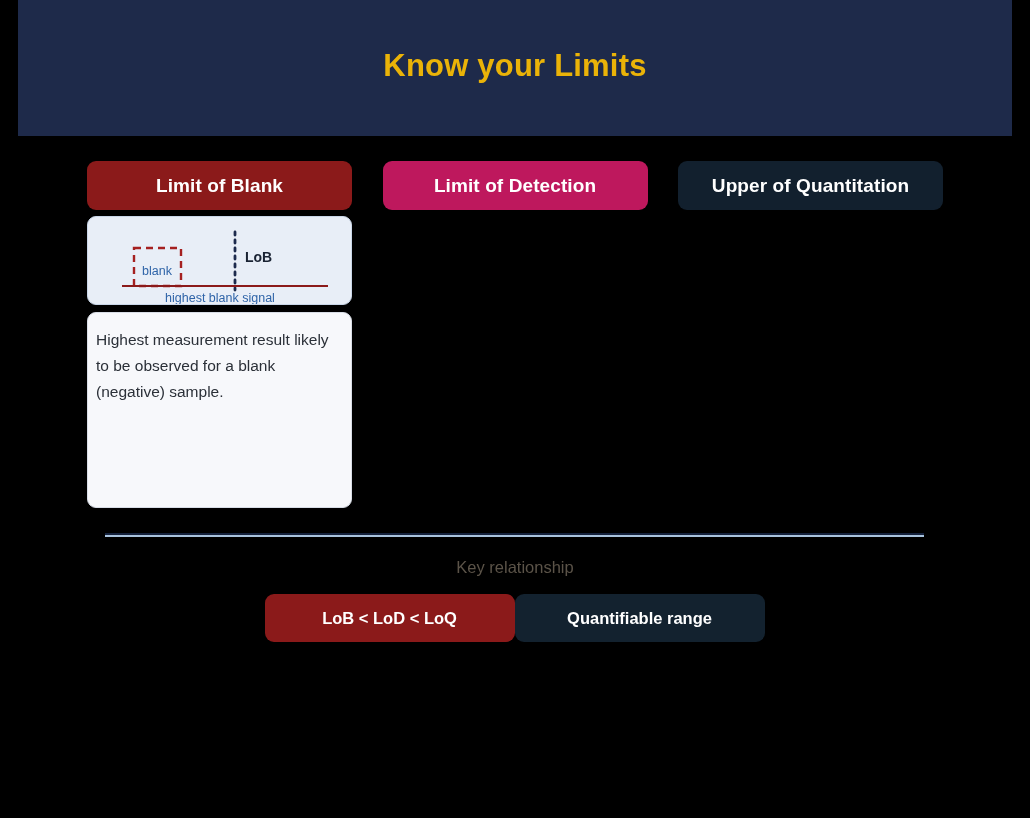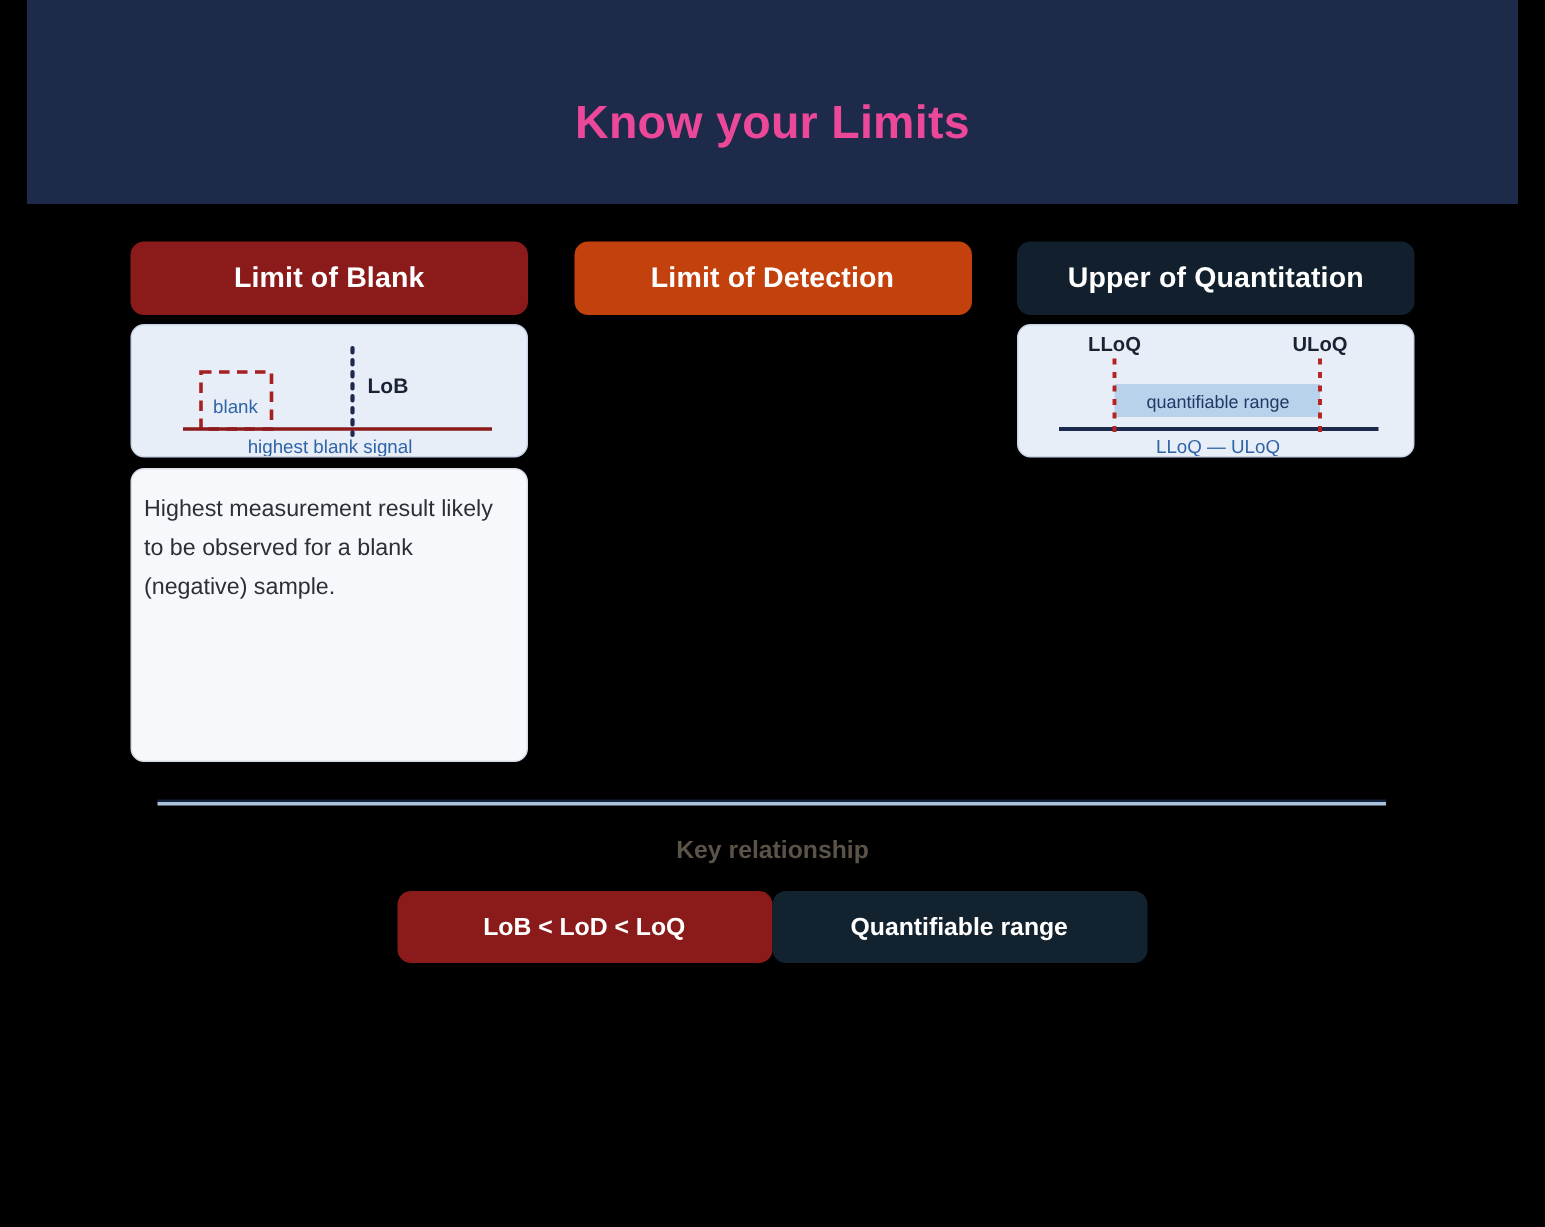--- a/index.html
+++ b/index.html
@@ -23,22 +23,22 @@
     left: 18px;
     top: 0;
     width: 994px;
     height: 136px;
     background: #1e2a4a;
     display: flex;
     align-items: flex-start;
     justify-content: center;
   }
   .banner-title {
-    margin-top: 64px;
-    color: #ec4899;
+    margin-top: 48px;
+    color: #eab308;
     font-size: 31px;
     font-weight: bold;
     letter-spacing: 0.2px;
     line-height: 36px;
   }
 
   
   .columns {
     position: absolute;
     left: 87px;
@@ -58,21 +58,21 @@
     border-radius: 9px;
     display: flex;
     align-items: center;
     justify-content: center;
     color: #ffffff;
     font-size: 19px;
     font-weight: bold;
     letter-spacing: 0.1px;
   }
   .col-header.red   { background: #8b1a1a; }
-  .col-header.navy  { background: #c2410c; }
+  .col-header.navy  { background: #be185d; }
   .col-header.ink   { background: #12202e; }
 
   .diagram-panel {
     margin-top: 6px;
     height: 87px;
     background: #e8eef7;
     border: 1px solid #c9d6e8;
     border-radius: 9px;
     position: relative;
     overflow: hidden;
@@ -104,21 +104,21 @@
     background: linear-gradient(to bottom, #14213c 0 2px, #a9c3dd 2px 4px);
   }
   .key-label {
     position: absolute;
     left: 0;
     top: 558px;
     width: 1030px;
     text-align: center;
     color: #5b5348;
     font-size: 16.5px;
-    font-weight: bold;
+    font-weight: normal;
   }
 
   .pills {
     position: absolute;
     left: 105px;
     top: 594px;
     width: 819px;
     display: flex;
     justify-content: center;
   }
@@ -175,36 +175,20 @@
     </div>
 
 
   </div>
 
   <div class="column">
     <div class="col-header ink">
       <span>Upper of Quantitation</span>
     </div>
 
-    <div class="diagram-panel">
-      <svg class="diag-svg" viewBox="0 0 265 87">
-
-        <rect x="64" y="39" width="137" height="22" fill="#b9d2ec"></rect>
-
-        <line x1="27" y1="69" x2="240" y2="69" stroke="#1c2a4d" stroke-width="2.6"></line>
-
-        <line x1="64" y1="22" x2="64" y2="76" stroke="#b52222" stroke-width="2.6" stroke-dasharray="4,5"></line>
-        <line x1="201" y1="22" x2="201" y2="76" stroke="#b52222" stroke-width="2.6" stroke-dasharray="4,5"></line>
-
-        <text x="64" y="17" text-anchor="middle" font-family="Liberation Sans, sans-serif" font-size="13.5" font-weight="bold" fill="#1a2333">LLoQ</text>
-        <text x="201" y="17" text-anchor="middle" font-family="Liberation Sans, sans-serif" font-size="13.5" font-weight="bold" fill="#1a2333">ULoQ</text>
-        <text x="133" y="55" text-anchor="middle" font-family="Liberation Sans, sans-serif" font-size="12" fill="#1f3b63">quantifiable range</text>
-        <text x="133" y="85" text-anchor="middle" font-family="Liberation Sans, sans-serif" font-size="12.5" fill="#2f64a8">LLoQ — ULoQ</text>
-      </svg>
-    </div>
 
   </div>
 
 </div>
 
 <div class="divider"></div>
 
 <div class="key-label">Key relationship</div>
 
 <div class="pills">

